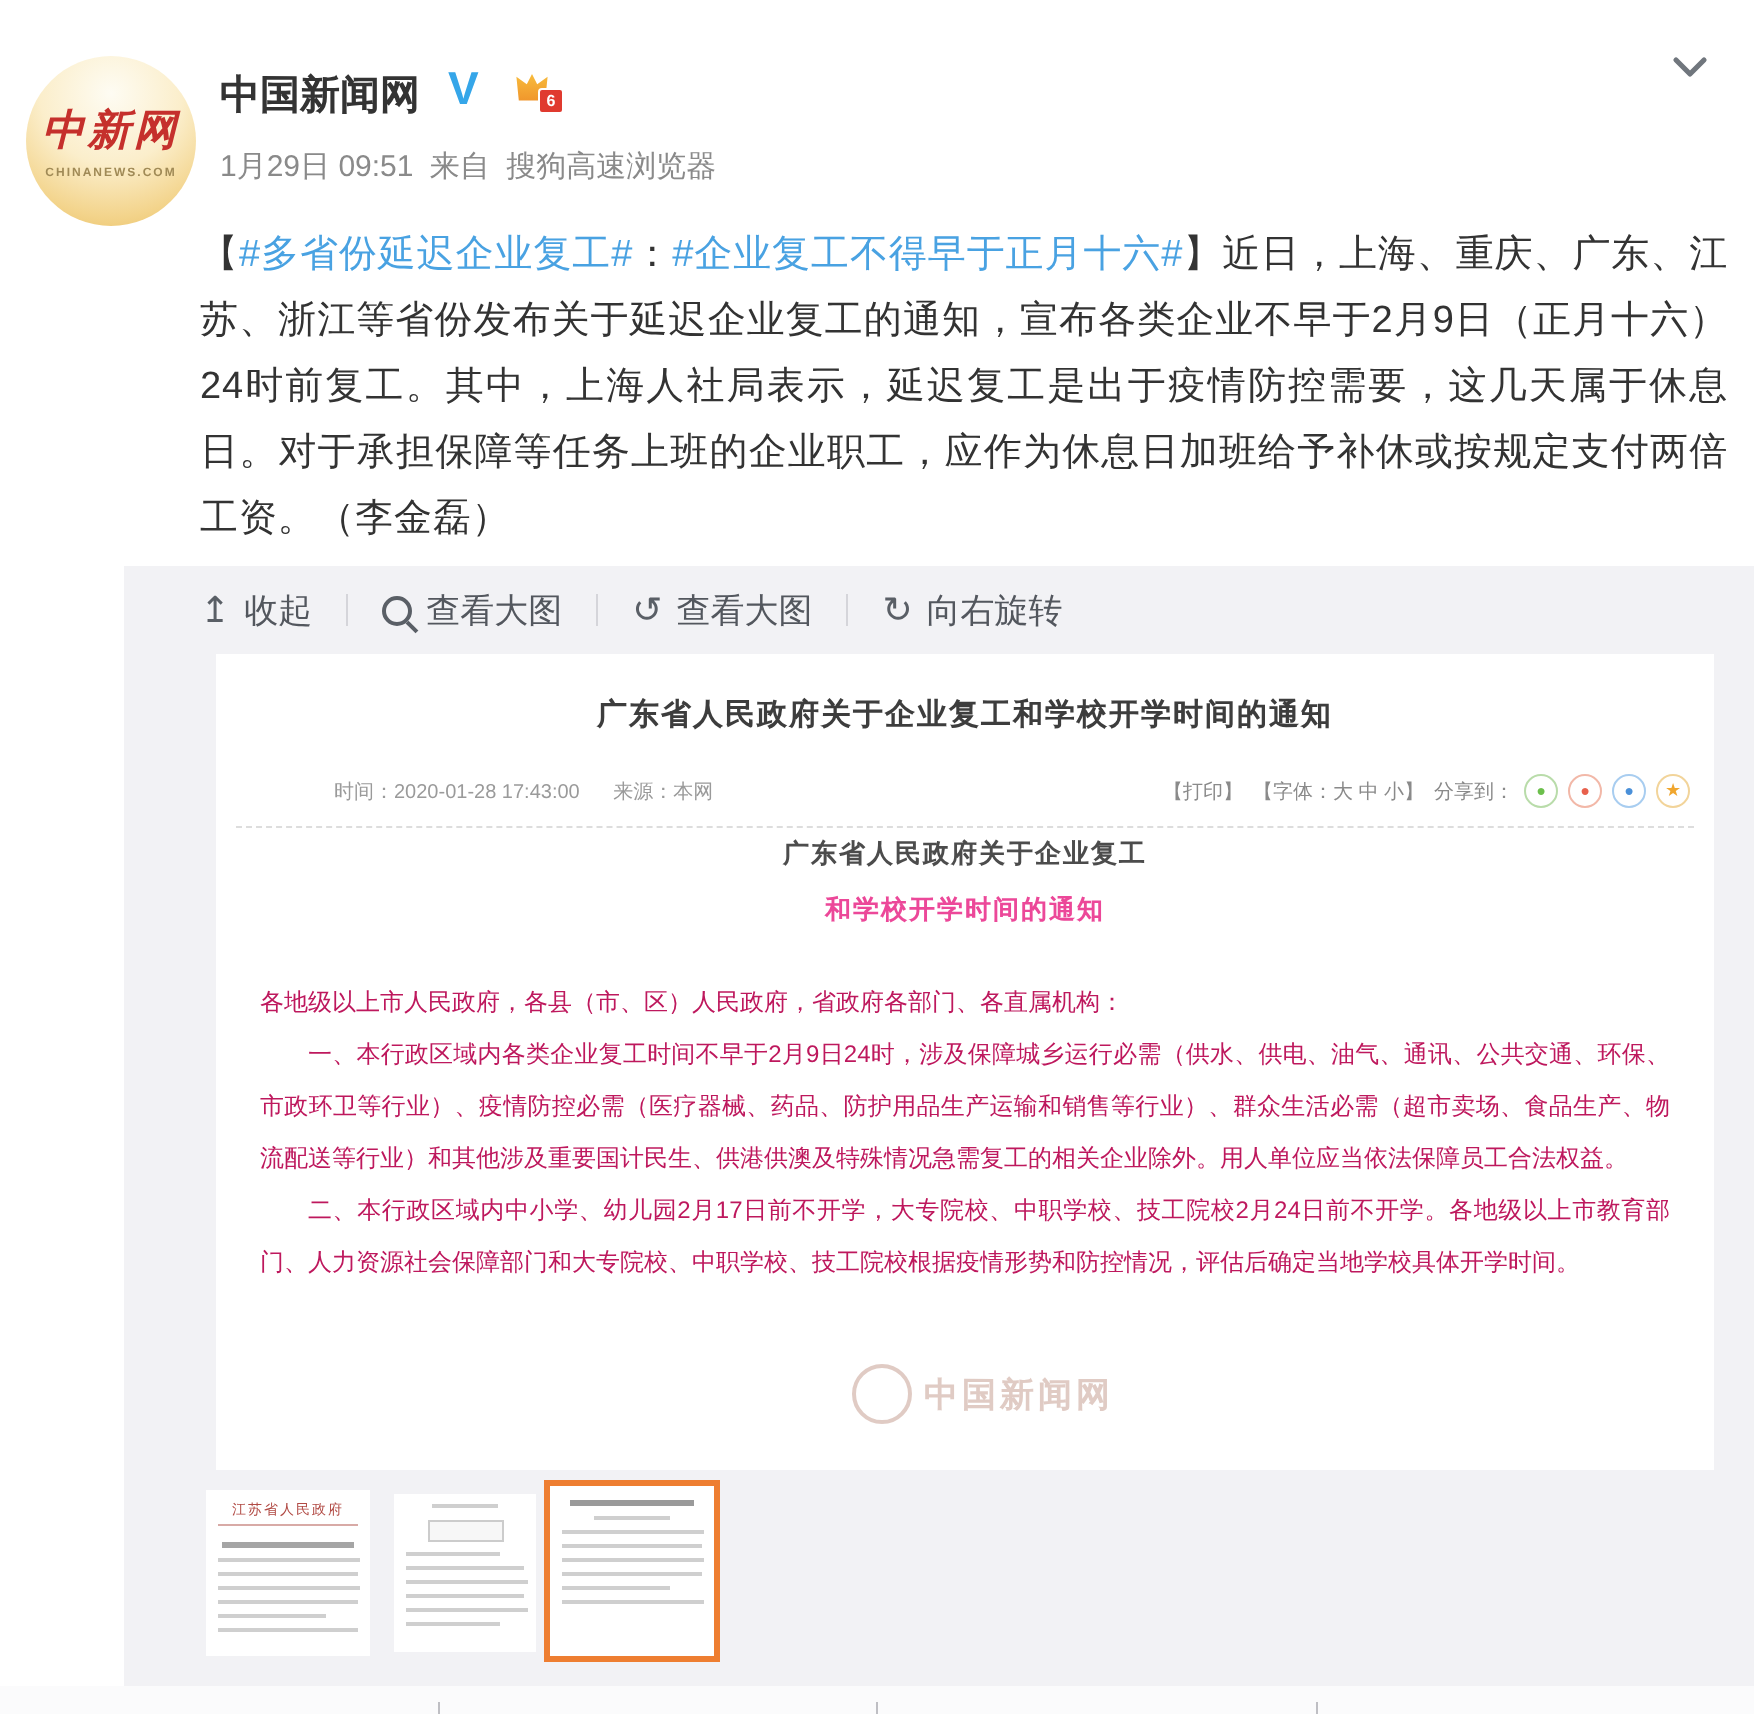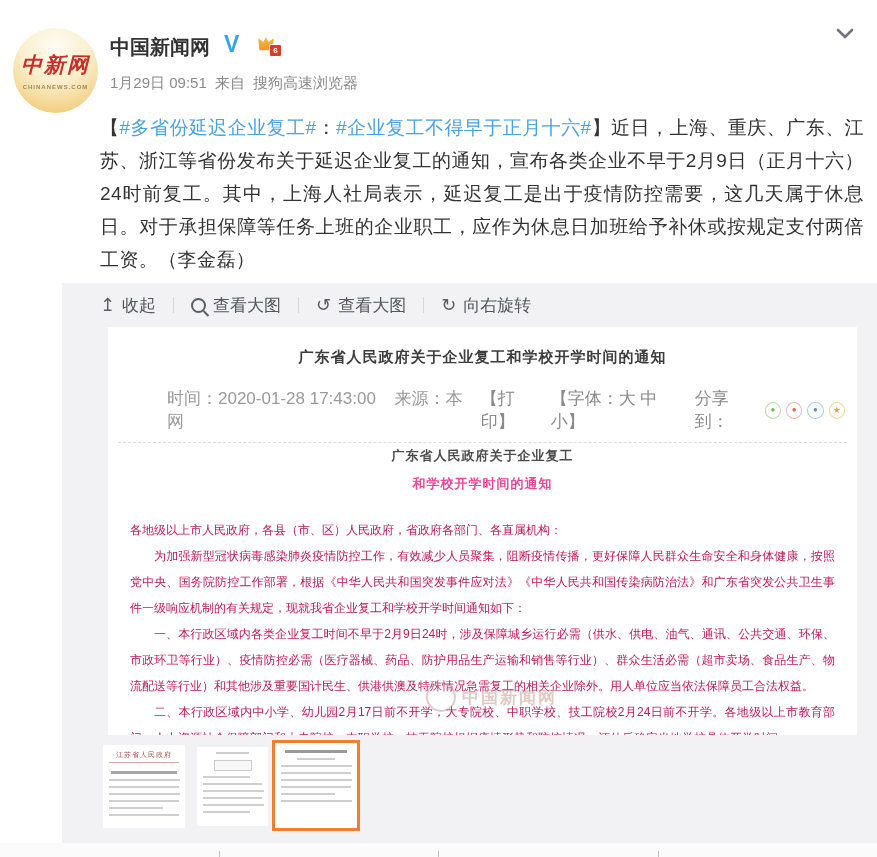--- a/index.html
+++ b/index.html
@@ -40,22 +40,22 @@
   .tb-icon{font-size:18px;color:#5a5f66;line-height:1;}
   .tb-div{width:1px;height:16px;background:#d5d5da;margin:0 17px;}
   .mag{width:11px;height:11px;border:2px solid #5a5f66;border-radius:50%;position:relative;display:inline-block;}
   .mag::after{content:"";position:absolute;width:2px;height:7px;background:#5a5f66;
     transform:rotate(-45deg);left:12px;top:10px;}
 
   
   .doc{position:absolute;left:108px;top:327px;width:749px;height:408px;background:#fff;
     overflow:hidden;filter:blur(0.3px);cursor:pointer;}
   .doc-title{padding-top:21px;text-align:center;font-size:15px;font-weight:bold;color:#3d3d3d;letter-spacing:1px;}
-  .doc-meta{display:flex;justify-content:space-between;margin:20px 12px 0 35px;
-    font-size:17px;color:#9a9a9a;padding-left:24px;}
+  .doc-meta{display:flex;justify-content:space-between;align-items:center;margin:20px 12px 0 35px;
+    font-size:10px;color:#9a9a9a;padding-left:24px;}
   .doc-meta-left span{margin-right:14px;}
   .doc-meta-right{display:flex;align-items:center;gap:5px;color:#8a8a8a;}
   .share-ic{width:15px;height:15px;border-radius:50%;display:inline-flex;align-items:center;
     justify-content:center;font-size:8px;line-height:1;}
   .ic-green{border:1px solid #b9dcaa;}  .ic-green::after{content:"●";color:#6cbf4c;}
   .ic-red{border:1px solid #f2b8a8;}    .ic-red::after{content:"●";color:#e8604c;}
   .ic-blue{border:1px solid #a8cdf0;}   .ic-blue::after{content:"●";color:#4a90d9;}
   .ic-star{border:1px solid #f2d49a;}   .ic-star::after{content:"★";color:#f0a62e;font-size:9px;}
   .doc-dash{margin:9px 10px 0;border-top:1px dashed #ddd;}
   .doc-h1{margin-top:4px;text-align:center;font-size:13px;font-weight:bold;color:#4c4c4c;letter-spacing:1px;}
@@ -150,21 +150,20 @@
         <span class="share-ic ic-red"></span>
         <span class="share-ic ic-blue"></span>
         <span class="share-ic ic-star"></span>
       </div>
     </div>
     <div class="doc-dash"></div>
     <div class="doc-h1">广东省人民政府关于企业复工</div>
     <div class="doc-h2">和学校开学时间的通知</div>
     <div class="doc-body">
       <p>各地级以上市人民政府，各县（市、区）人民政府，省政府各部门、各直属机构：</p>
-      <p class="ind">为加强新型冠状病毒感染肺炎疫情防控工作，有效减少人员聚集，阻断疫情传播，更好保障人民群众生命安全和身体健康，按照党中央、国务院防控工作部署，根据《中华人民共和国突发事件应对法》《中华人民共和国传染病防治法》和广东省突发公共卫生事件一级响应机制的有关规定，现就我省企业复工和学校开学时间通知如下：</p>
       <p class="ind">一、本行政区域内各类企业复工时间不早于2月9日24时，涉及保障城乡运行必需（供水、供电、油气、通讯、公共交通、环保、市政环卫等行业）、疫情防控必需（医疗器械、药品、防护用品生产运输和销售等行业）、群众生活必需（超市卖场、食品生产、物流配送等行业）和其他涉及重要国计民生、供港供澳及特殊情况急需复工的相关企业除外。用人单位应当依法保障员工合法权益。</p>
       <p class="ind">二、本行政区域内中小学、幼儿园2月17日前不开学，大专院校、中职学校、技工院校2月24日前不开学。各地级以上市教育部门、人力资源社会保障部门和大专院校、中职学校、技工院校根据疫情形势和防控情况，评估后确定当地学校具体开学时间。</p>
     </div>
     <div class="wm">
       <span class="wm-circle"></span>
       <span class="wm-text">中国新闻网</span>
     </div>
   </div>
 
   <div class="thumb thumb1">

